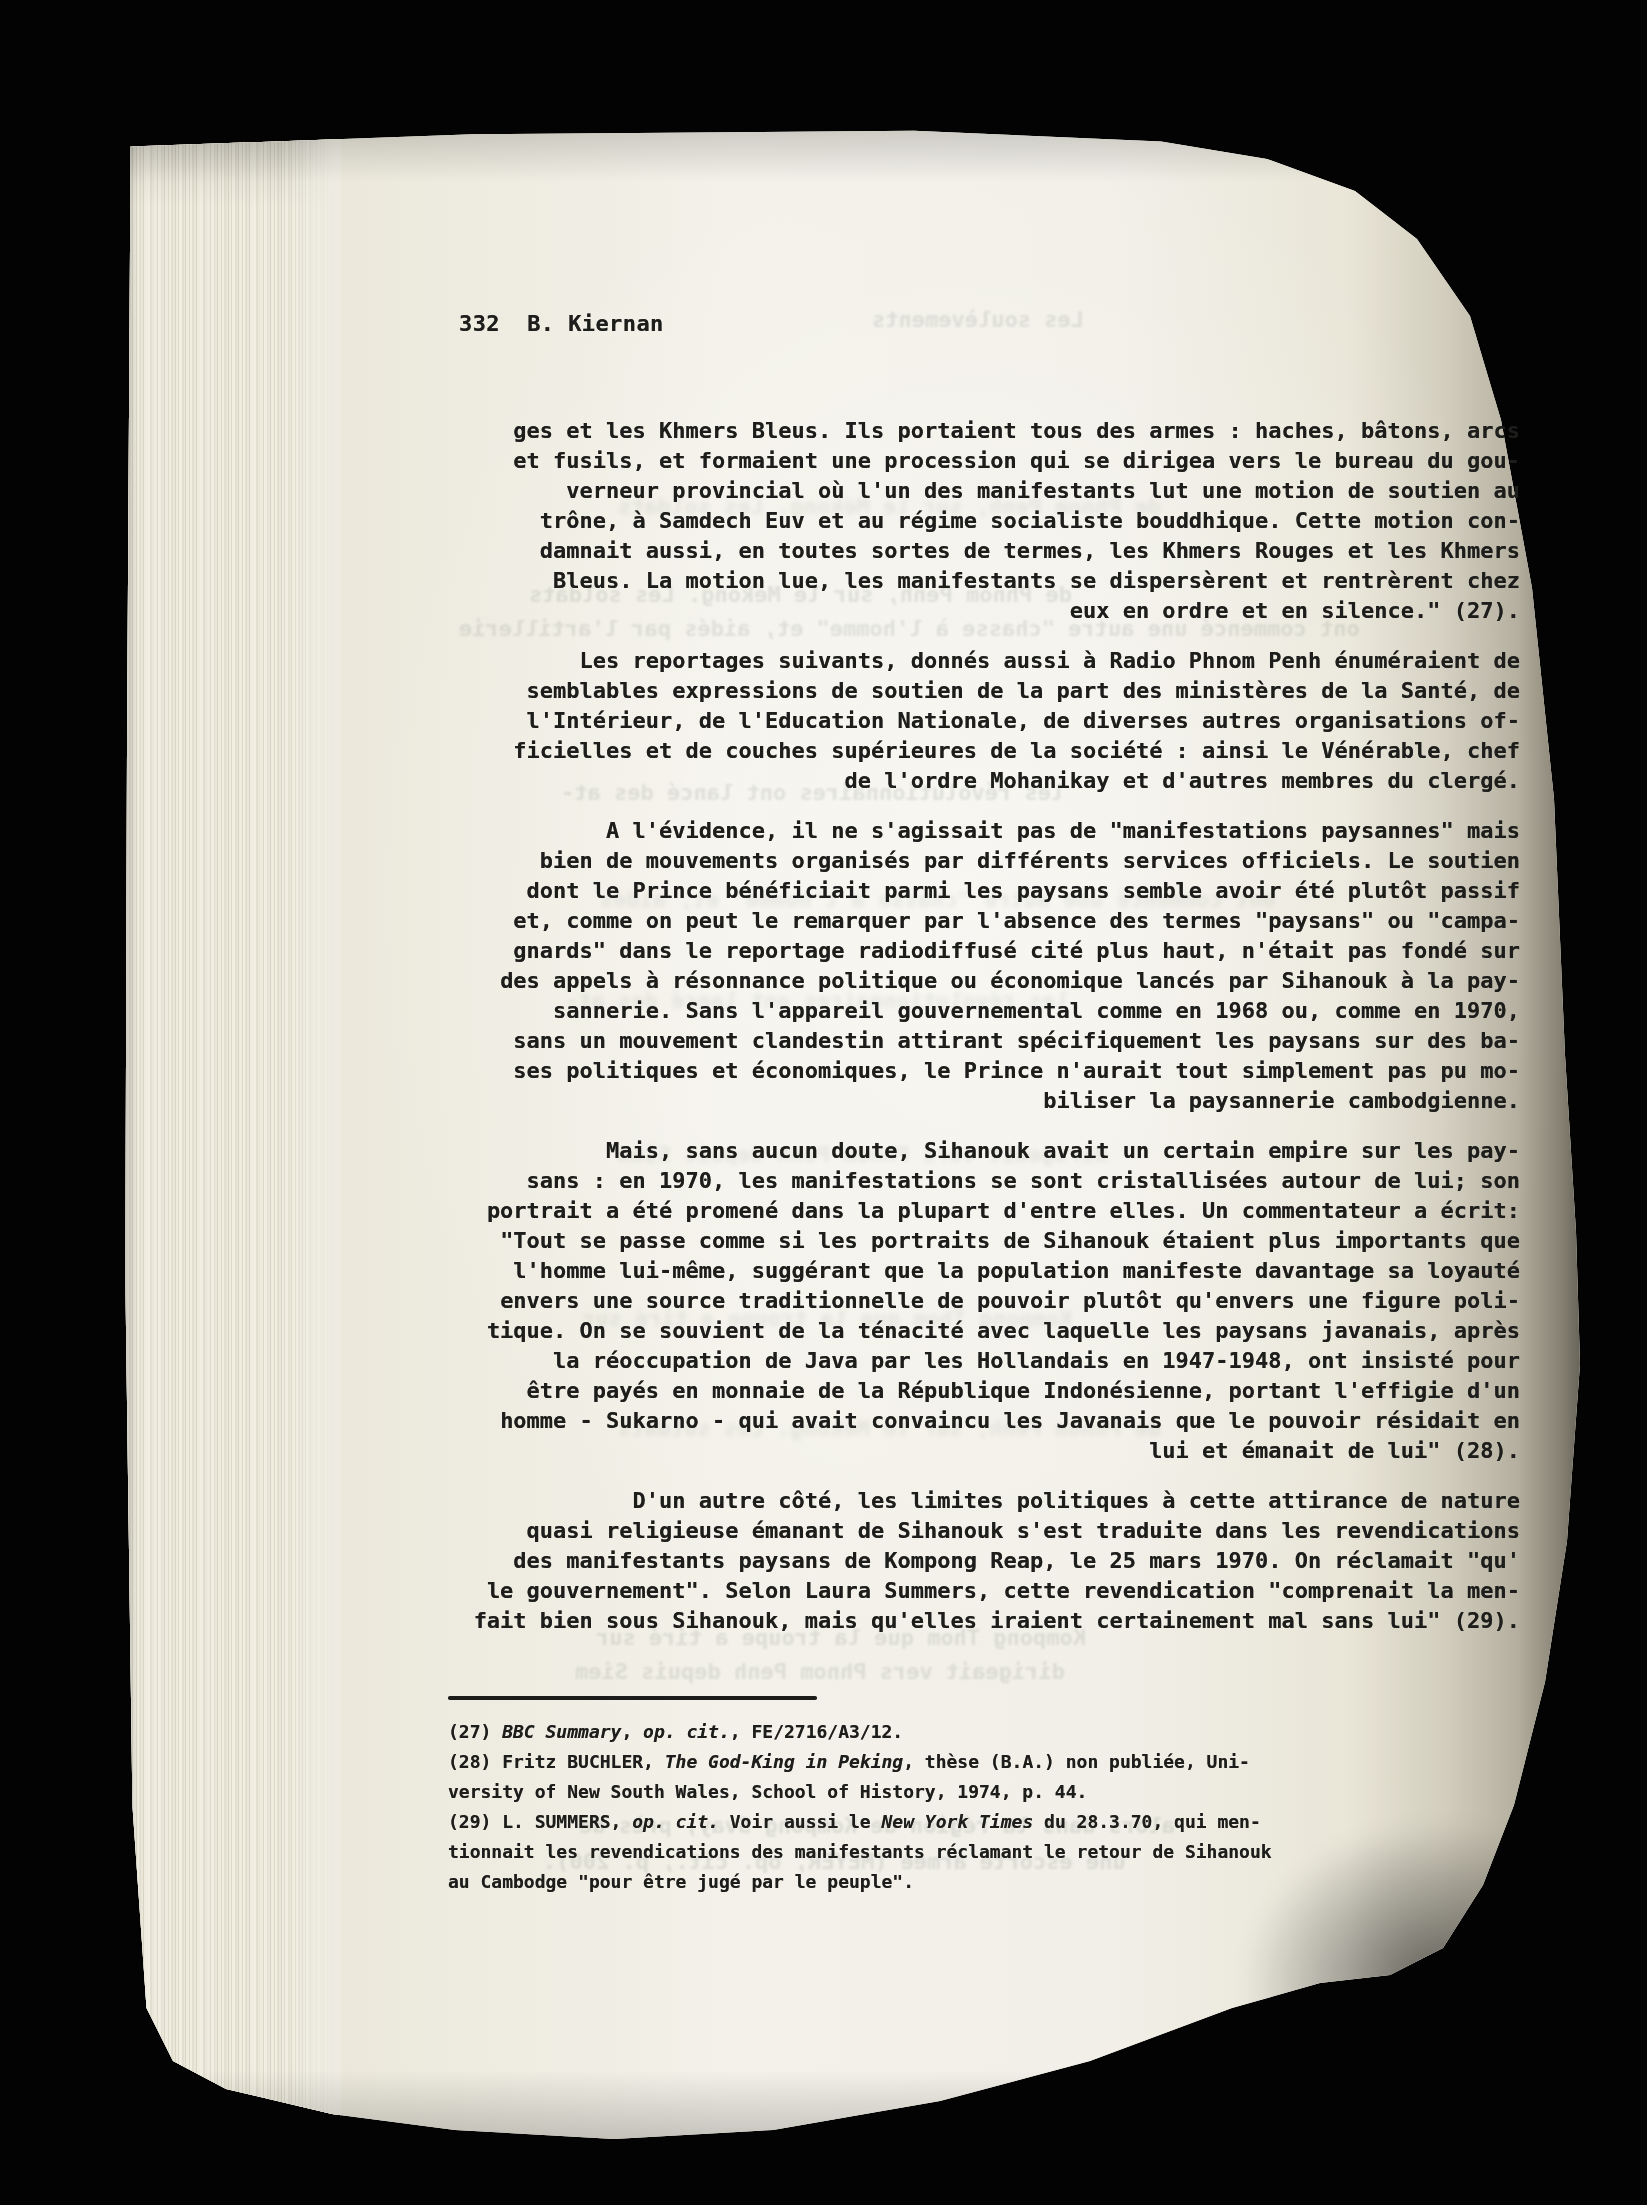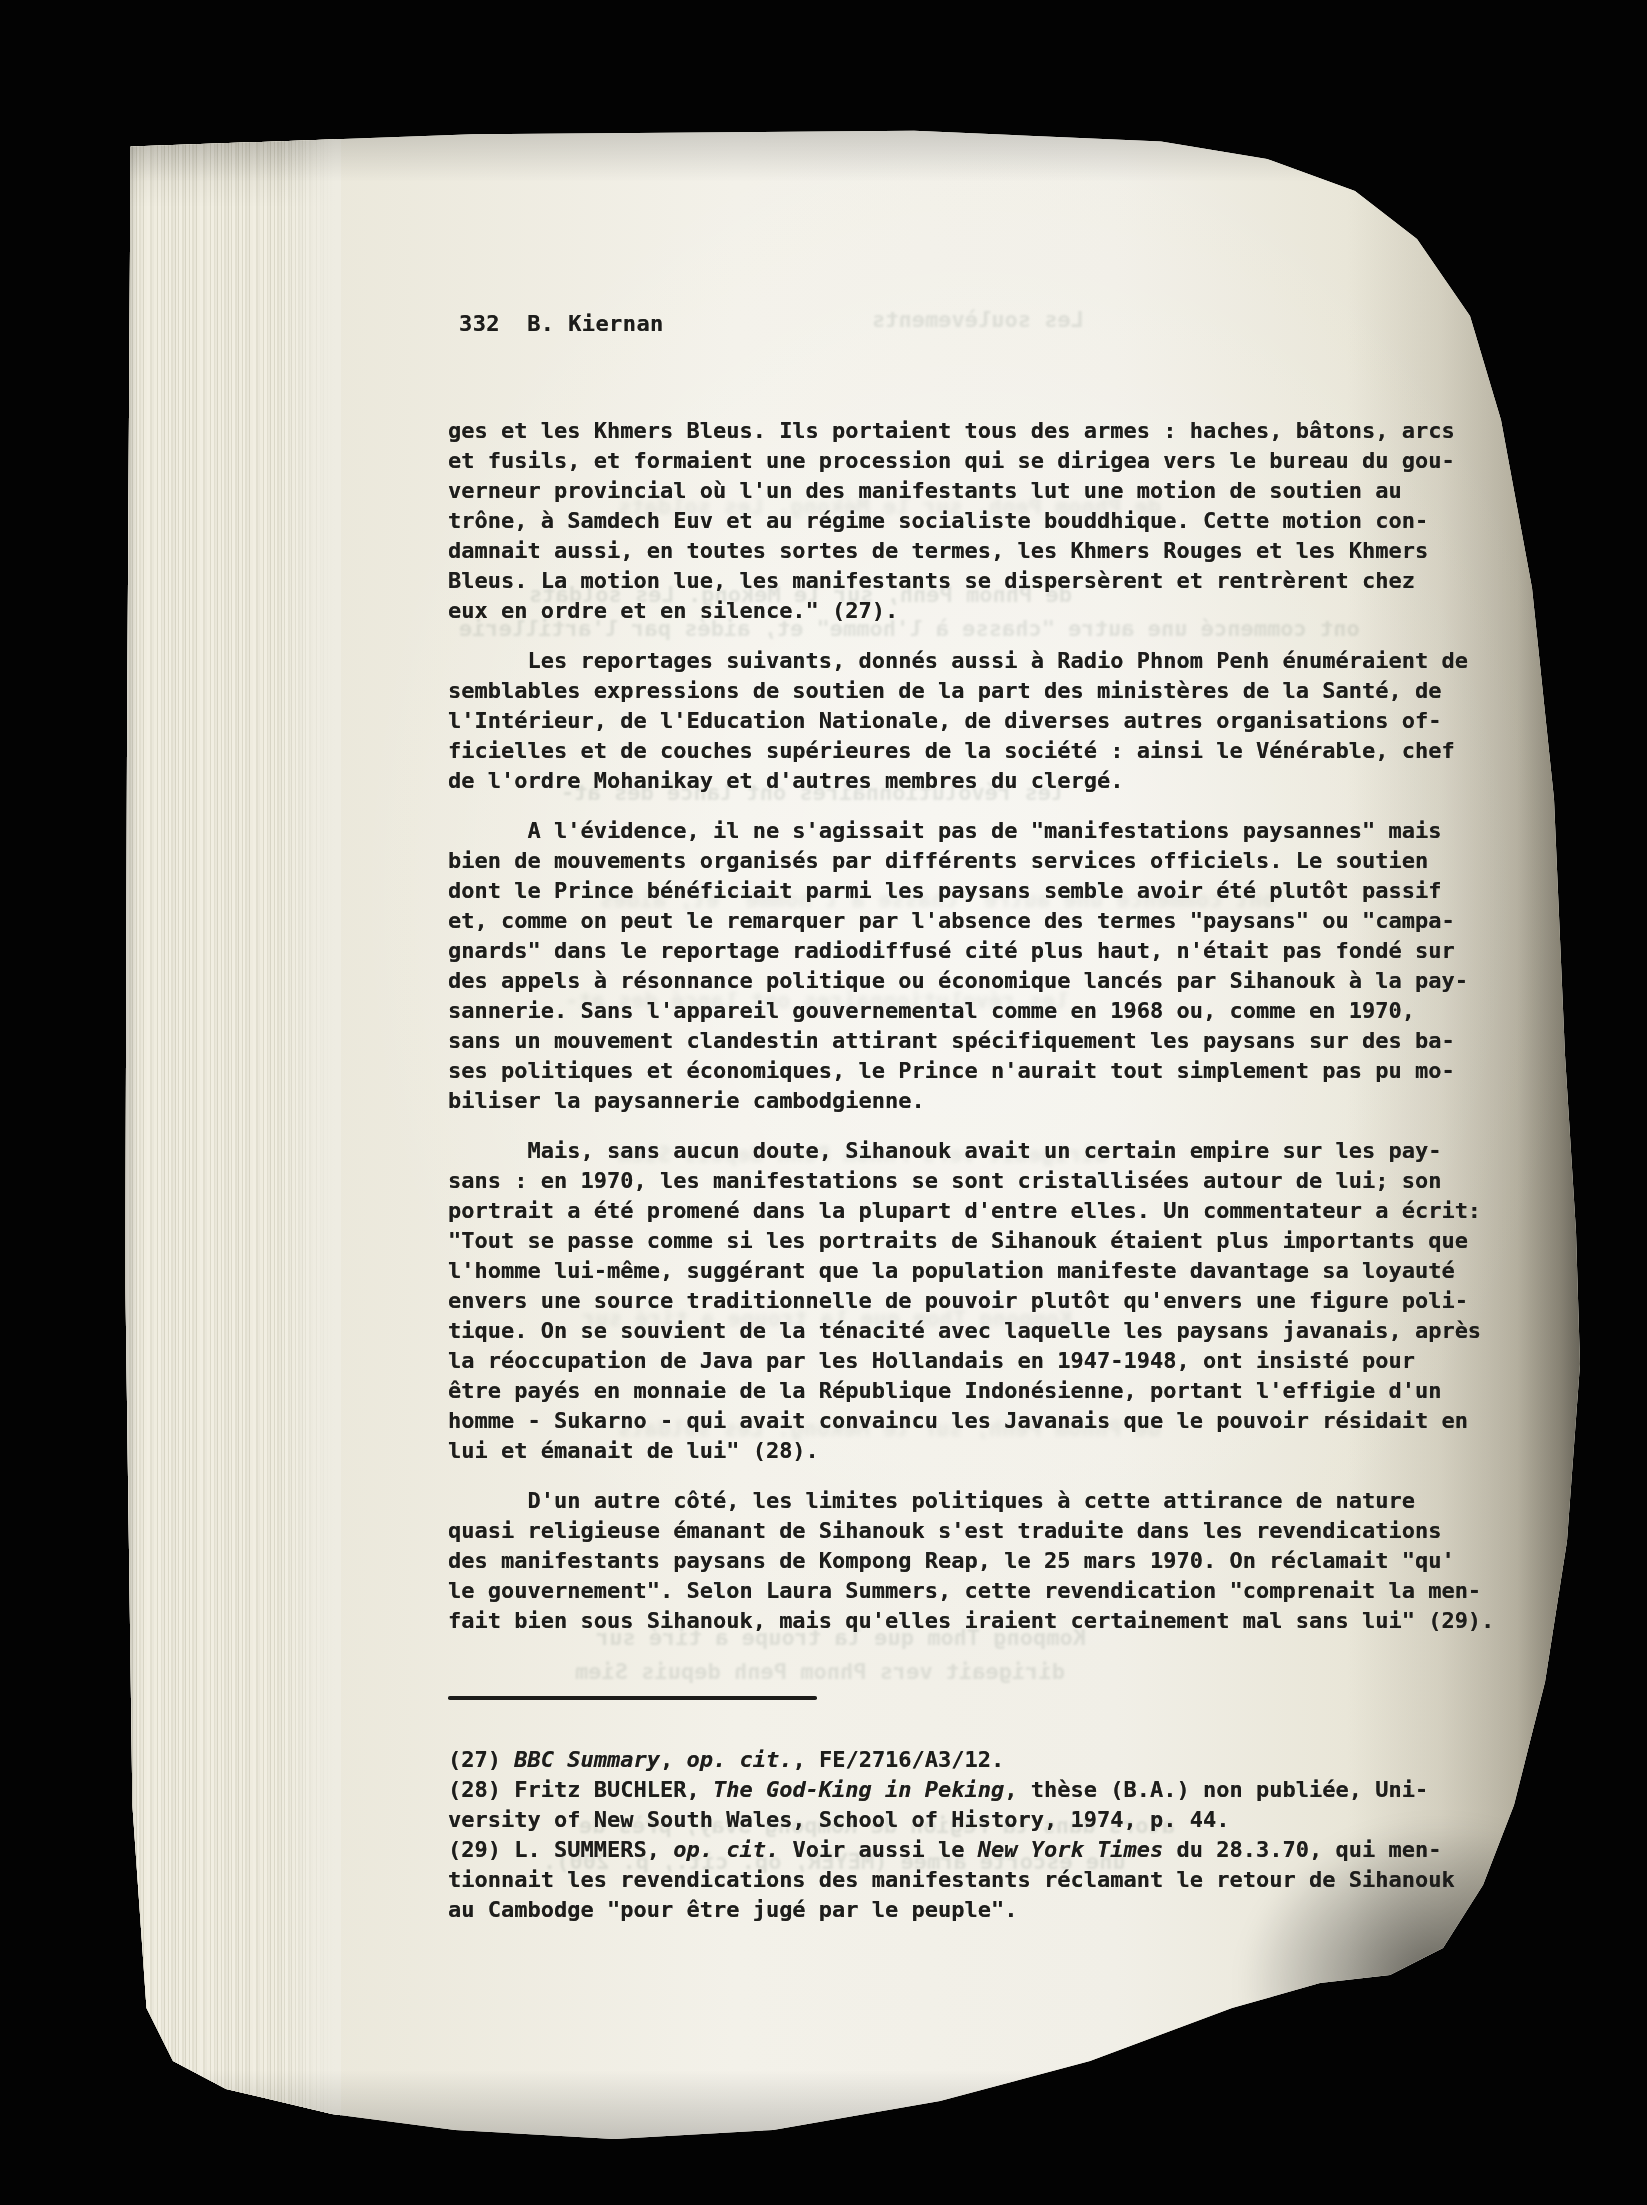--- a/index.html
+++ b/index.html
@@ -61,32 +61,32 @@
   
   .ink{color:var(--ink,#1d1d1b);}
   .running-header{
     position:absolute;left:459px;top:311px;font-size:22px;font-weight:700;
     white-space:pre;letter-spacing:0.4px;text-shadow:0 0 0.4px rgba(20,20,18,.65);
   }
   .body-text{
     position:absolute;left:448px;top:416px;width:1072px;
     font-size:22px;font-weight:700;line-height:30px;
     text-shadow:0 0 0.4px rgba(20,20,18,.6);
+    text-align:right;
   }
   .tline{white-space:pre;}
   .para + .para{margin-top:20px;}
   .footnote-rule{
     position:absolute;left:448px;top:1696px;width:369px;height:3.5px;
     background:#1c1c1a;border-radius:1.8px;
   }
   .footnotes{
     position:absolute;left:448px;top:1717px;width:1072px;
-    font-size:22px;font-weight:700;line-height:30px;
+    font-size:18px;font-weight:700;line-height:30px;
     text-shadow:0 0 0.4px rgba(20,20,18,.6);
-    margin-top:28px;
   }
   .it{font-style:italic;}
   
   .ghost{
     position:absolute;transform:scaleX(-1);white-space:pre;
     font-size:22px;font-weight:700;color:#5d6d64;opacity:.15;filter:blur(1px);
   }
   .ghost-soft{opacity:.10;filter:blur(2.1px);}
 </style>
 </head>

